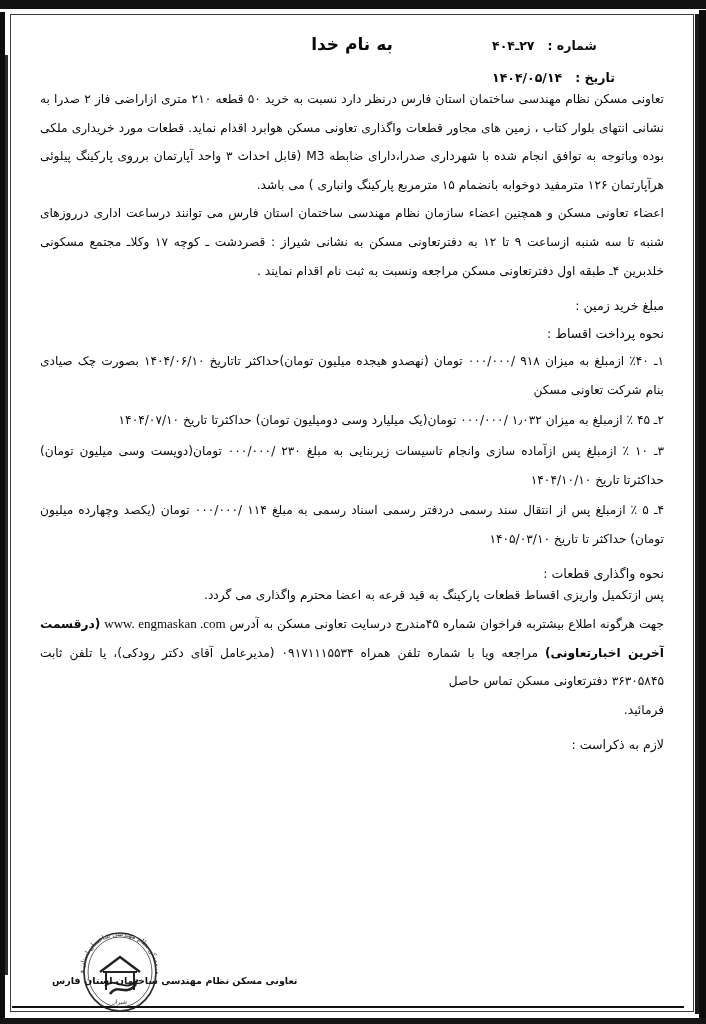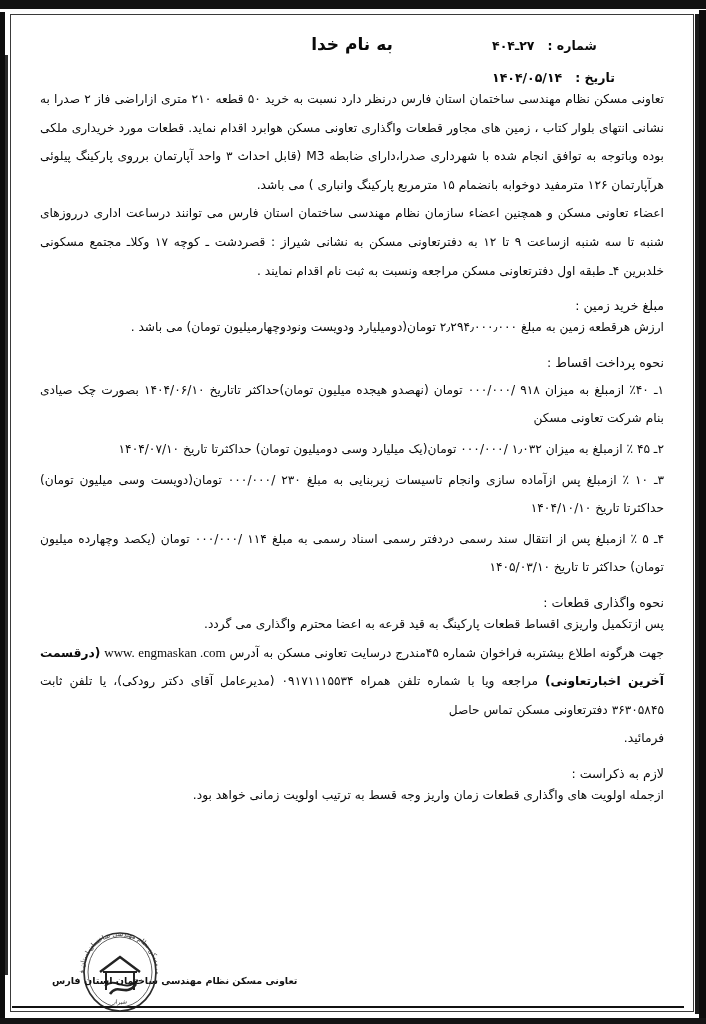--- a/index.html
+++ b/index.html
@@ -233,21 +233,20 @@
       <div class="hdr-center"></div>
       <div style="width:186px"></div>
     </div>
 
 
     <p class="body para1">تعاونی مسکن نظام مهندسی ساختمان استان فارس درنظر دارد نسبت به خرید ۵۰ قطعه ۲۱۰ متری ازاراضی فاز ۲ صدرا به نشانی انتهای بلوار کتاب ، زمین های مجاور قطعات واگذاری تعاونی مسکن هوابرد اقدام نماید. قطعات مورد خریداری ملکی بوده وباتوجه به  توافق انجام شده با شهرداری صدرا،دارای ضابطه M3 (قابل احداث ۳ واحد آپارتمان برروی پارکینگ پیلوئی هرآپارتمان ۱۲۶ مترمفید دوخوابه بانضمام ۱۵ مترمربع پارکینگ وانباری ) می باشد.</p>
 
     <p class="body para2">اعضاء تعاونی مسکن و همچنین اعضاء سازمان نظام مهندسی ساختمان استان فارس می توانند درساعت اداری درروزهای شنبه تا سه شنبه ازساعت ۹ تا ۱۲ به دفترتعاونی مسکن به نشانی شیراز : قصردشت ـ کوچه ۱۷ وکلاـ مجتمع مسکونی خلدبرین ۴ـ طبقه اول دفترتعاونی مسکن  مراجعه ونسبت به ثبت نام اقدام نمایند .</p>
 
     <h2 class="section">مبلغ خرید زمین :</h2>
-    <p class="under">ارزش هرقطعه زمین  به مبلغ ۲٫۲۹۴٫۰۰۰٫۰۰۰ تومان(دومیلیارد ودویست ونودوچهارمیلیون تومان) می باشد .</p>
 
     <h2 class="section section-sp">نحوه پرداخت اقساط :</h2>
     <ol class="installments">
       <li>۱ـ ۴۰٪ ازمبلغ به میزان ۹۱۸ /۰۰۰/۰۰۰ تومان (نهصدو هیجده میلیون تومان)حداکثر تاتاریخ ۱۴۰۴/۰۶/۱۰ بصورت چک صیادی بنام شرکت تعاونی مسکن</li>
       <li>۲ـ  ۴۵ ٪ ازمبلغ به میزان ۱٫۰۳۲ /۰۰۰/۰۰۰  تومان(یک میلیارد وسی دومیلیون تومان)  حداکثرتا تاریخ ۱۴۰۴/۰۷/۱۰</li>
       <li>۳ـ ۱۰ ٪ ازمبلغ پس ازآماده سازی وانجام تاسیسات زیربنایی به مبلغ ۲۳۰ /۰۰۰/۰۰۰ تومان(دویست وسی میلیون تومان) حداکثرتا تاریخ ۱۴۰۴/۱۰/۱۰</li>
       <li>۴ـ ۵ ٪ ازمبلغ پس از انتقال سند رسمی دردفتر رسمی اسناد رسمی به مبلغ ۱۱۴ /۰۰۰/۰۰۰ تومان (یکصد وچهارده میلیون تومان) حداکثر تا تاریخ ۱۴۰۵/۰۳/۱۰</li>
     </ol>
 
     <h2 class="section section-sp">نحوه واگذاری قطعات :</h2>
@@ -259,21 +258,20 @@
       <span>مراجعه ویا با شماره  تلفن همراه</span>
       <span>۰۹۱۷۱۱۱۵۵۳۴</span>
       <span>(مدیرعامل آقای دکتر رودکی)،</span>
       <span>یا تلفن ثابت</span>
       <span>۳۶۳۰۵۸۴۵</span>
       <span>دفترتعاونی مسکن تماس حاصل</span>
     </p>
     <p class="under tail">فرمائید.</p>
 
     <h2 class="section section-sp">لازم به ذکراست  :</h2>
-    <p class="under">ازجمله اولویت های واگذاری قطعات زمان واریز وجه قسط به ترتیب اولویت زمانی خواهد بود.</p>
 
   </div>
 
   <div class="footer-zone">
     <div class="footer-rule"></div>
     <div class="footer-name">تعاونی مسکن نظام مهندسی ساختمان استان فارس</div>
 
     <div class="seal">
       <svg viewBox="0 0 96 96" width="96" height="96" aria-hidden="true">
         <defs>

